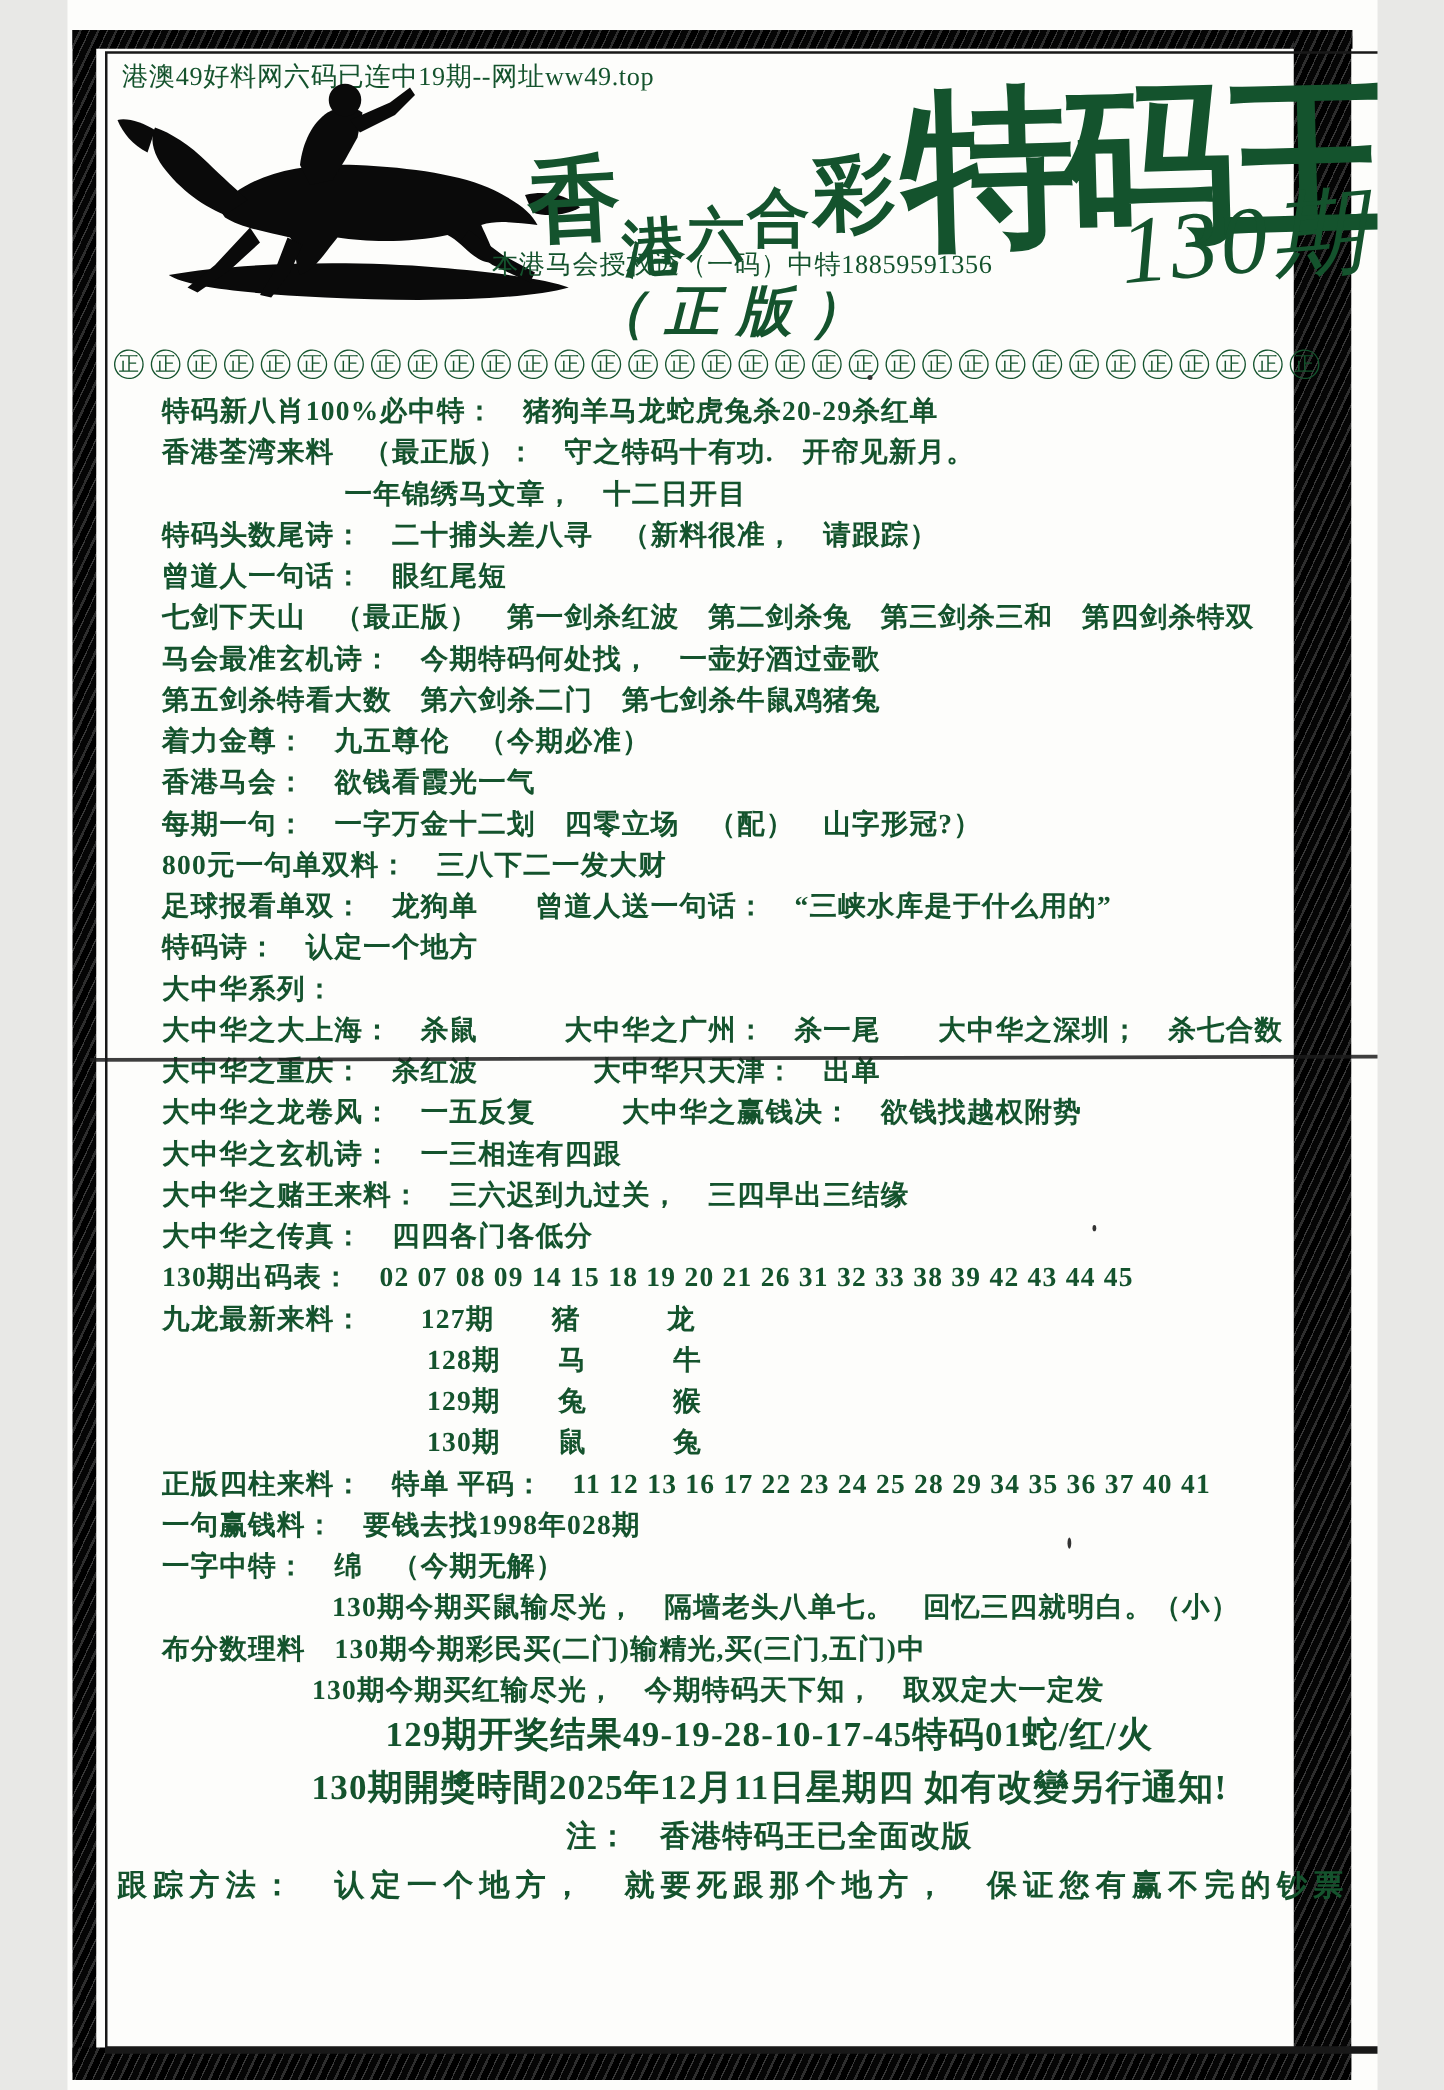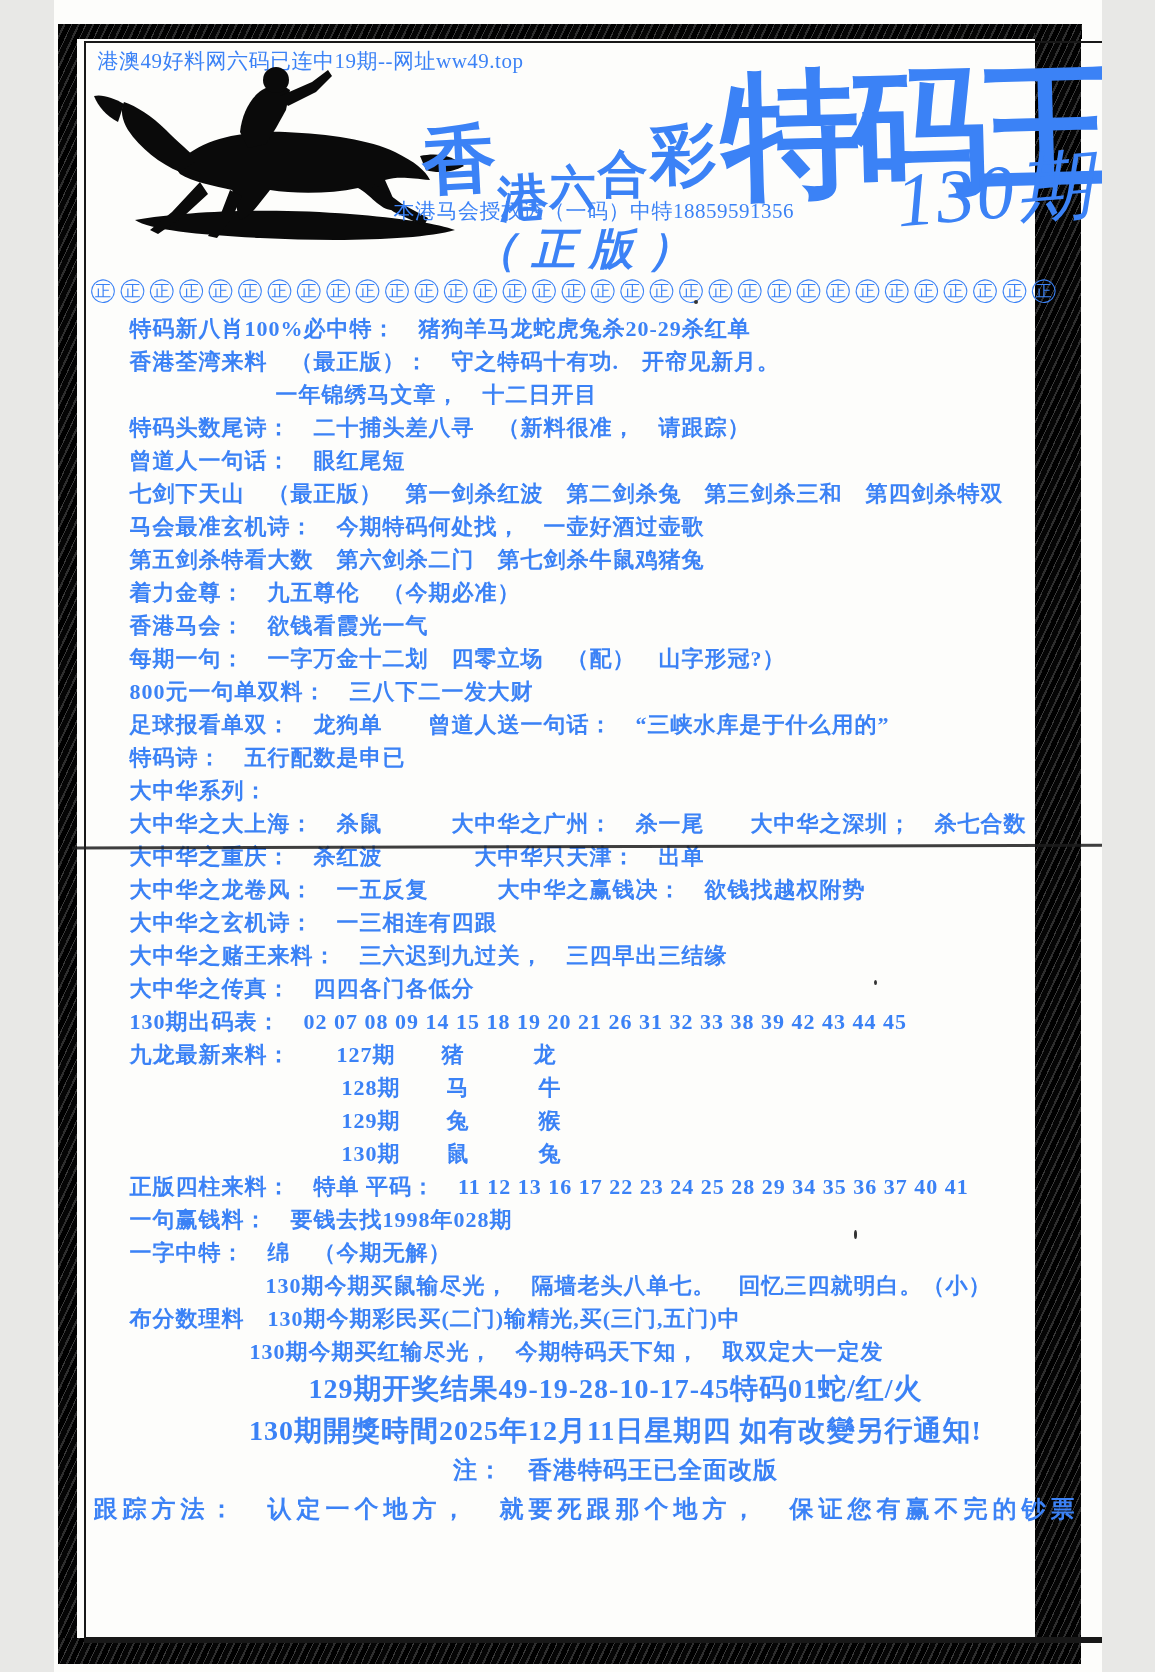--- a/index.html
+++ b/index.html
@@ -1,19 +1,19 @@
 <!DOCTYPE html>
 <html><head>
 <meta charset="utf-8">
 <style>
   html,body{margin:0;padding:0;background:#e8e8e6;}
   .page{
     position:relative;width:1048px;height:1672px;margin:0 auto;
     background:#fdfdfb;overflow:hidden;
-    font-family:"Liberation Serif","DejaVu Serif",serif;color:#3b82f6;
+    font-family:"Liberation Serif","DejaVu Serif",serif;color:#14532d;
   }
   
   .band{position:absolute;background:
     repeating-linear-gradient(115deg,#050505 0 5px,#2e2e2e 5px 7px,#000 7px 12px,#383838 12px 13px);}
   .band-top{left:4px;right:20px;top:24px;height:15px;}
   .band-left{left:4px;top:24px;bottom:14px;width:19px;}
   .band-right{top:24px;bottom:14px;right:21px;width:46px;}
   .band-bottom{left:4px;right:21px;top:1638px;height:26px;}
   .inner-frame{position:absolute;left:30px;top:41px;width:1054px;height:1594px;
     border:2px solid #181818;border-bottom-width:6px;pointer-events:none;}
@@ -103,21 +103,21 @@
       <div class="bline ">特码头数尾诗：　二十捕头差八寻　（新料很准，　请跟踪）</div>
       <div class="bline ">曾道人一句话：　眼红尾短</div>
       <div class="bline ">七剑下天山　（最正版）　第一剑杀红波　第二剑杀兔　第三剑杀三和　第四剑杀特双</div>
       <div class="bline ">马会最准玄机诗：　今期特码何处找，　一壶好酒过壶歌</div>
       <div class="bline ">第五剑杀特看大数　第六剑杀二门　第七剑杀牛鼠鸡猪兔</div>
       <div class="bline ">着力金尊：　九五尊伦　（今期必准）</div>
       <div class="bline ">香港马会：　欲钱看霞光一气</div>
       <div class="bline ">每期一句：　一字万金十二划　四零立场　（配）　山字形冠?）</div>
       <div class="bline ">800元一句单双料：　三八下二一发大财</div>
       <div class="bline ">足球报看单双：　龙狗单　　曾道人送一句话：　“三峡水库是于什么用的”</div>
-      <div class="bline ">特码诗：　五行配数是申已</div>
+      <div class="bline ">特码诗：　认定一个地方</div>
       <div class="bline ">大中华系列：</div>
       <div class="bline ">大中华之大上海：　杀鼠　　　大中华之广州：　杀一尾　　大中华之深圳；　杀七合数</div>
       <div class="bline ">大中华之重庆：　杀红波　　　　大中华只天津：　出单</div>
       <div class="bline ">大中华之龙卷风：　一五反复　　　大中华之赢钱决：　欲钱找越权附势</div>
       <div class="bline ">大中华之玄机诗：　一三相连有四跟</div>
       <div class="bline ">大中华之赌王来料：　三六迟到九过关，　三四早出三结缘</div>
       <div class="bline ">大中华之传真：　四四各门各低分</div>
       <div class="bline ">130期出码表：　02 07 08 09 14 15 18 19 20 21 26 31 32 33 38 39 42 43 44 45</div>
       <div class="bline ">九龙最新来料：　　127期　　猪　　　龙</div>
       <div class="bline indent-b">128期　　马　　　牛</div>

